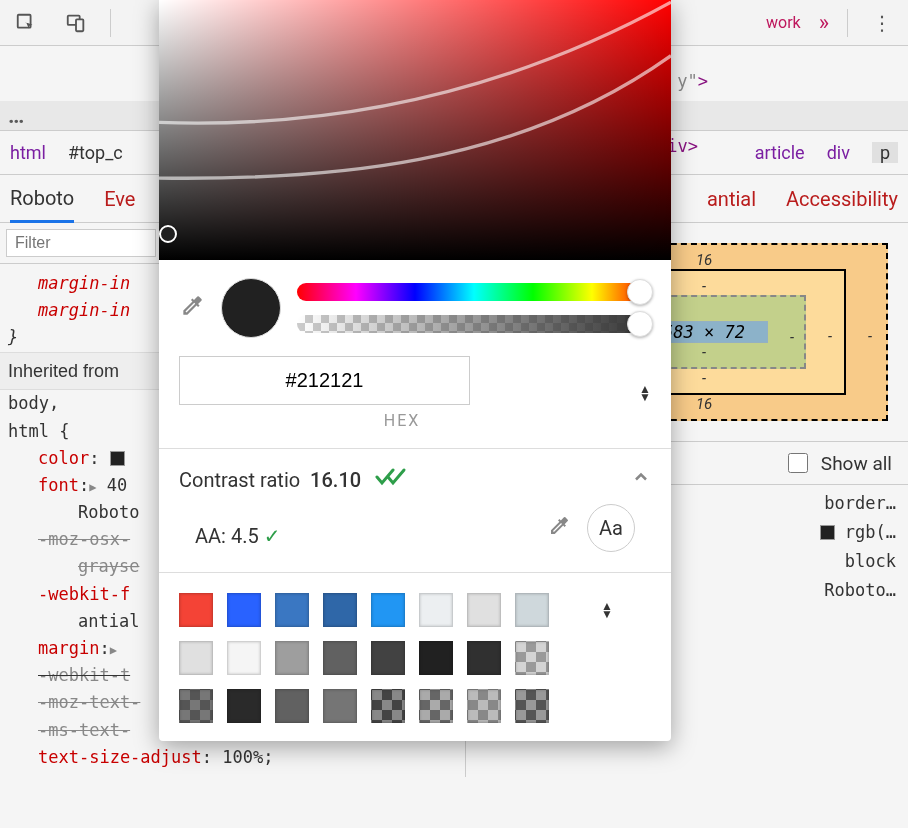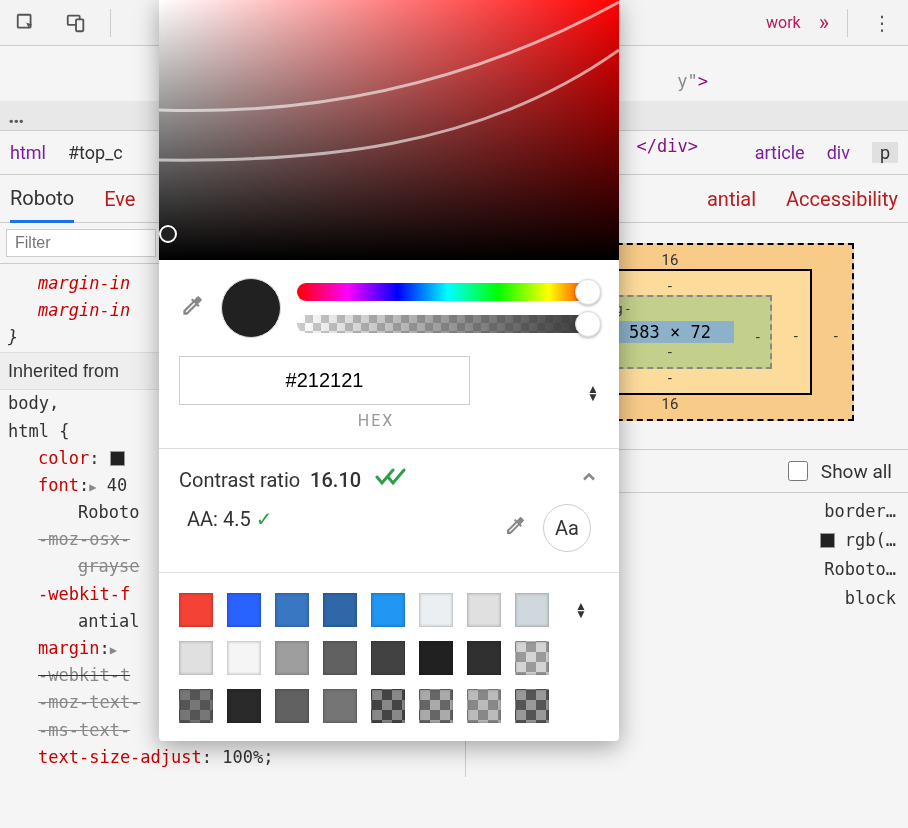--- a/index.html
+++ b/index.html
@@ -69,39 +69,39 @@
 
   .styles-body { padding: 6px 8px; line-height: 1.6; }
   .prop { color: #c80000; }
   .sel { color: #333; }
   .strike { text-decoration: line-through; color: #888; }
   .inherited-bar { background: #eee; border-top: 1px solid #ddd; border-bottom: 1px solid #ddd; margin-left: -8px; margin-right: -8px; padding: 4px 8px; }
   .swatch-inline { display: inline-block; width: 15px; height: 15px; vertical-align: middle; border: 1px solid #999; }
   .expand-tri { color: #888; font-size: 12px; }
 
   
-  .boxmodel-wrap { padding: 20px; display:flex; justify-content:flex-start; }
+  .boxmodel-wrap { padding: 20px; display:flex; justify-content:flex-end;font-style:italic; }
   .bm-margin { border: 2px dashed #000; background: #f8cb89; padding: 24px 40px; text-align: center; position: relative; }
   .bm-border { border: 2px solid #000; background: #fddb9b; padding: 24px 38px; position: relative; }
   .bm-padding { border: 2px dashed #888; background: #c3d08b; padding: 24px 36px; position: relative; }
   .bm-content { border: 1px solid #94b0c2; background: #8cb2c9; padding: 0 22px; color: #000000; white-space: nowrap; }
   .bm-lbl { font-size: 13px; position: absolute; }
   .bm-v { font-size: 15px; color: #333; }
-  .show-all-row { display:flex; align-items:center; justify-content:flex-end; gap:10px; padding: 8px 16px; border-top: 1px solid #ccc; border-bottom: 1px solid #ccc; margin-top: 8px; }
+  .show-all-row { display:flex; align-items:center; justify-content:flex-end; gap:10px; padding: 8px 16px; border-top: 1px solid #ccc; border-bottom: 1px solid #ccc; }
   .props-table { padding: 4px 12px; }
   .prow { display:flex; justify-content: space-between; gap: 10px; line-height: 1.7; }
   .pname { white-space: nowrap; overflow: hidden; text-overflow: ellipsis; }
   .pval { white-space: nowrap; overflow: hidden; text-overflow: ellipsis; }
 
   
   .picker {
     position: absolute;
     left: 159px;
     top: 0;
-    width: 460px;
+    width: 512px;
     background: #fff;
     box-shadow: 0 6px 24px rgba(0,0,0,0.35);
     border-radius: 0 0 4px 4px;
     z-index: 100;
     overflow: hidden;
   }
   .sv-area {
     position: relative;
     height: 260px;
     background:
@@ -136,21 +136,21 @@
   .hex-row { display:flex; align-items:center; gap: 14px; padding: 8px 20px 12px; }
   .hex-input { flex: 1; padding: 12px; text-align:center; font-size: 20px; border: 1px solid #ccc; background:#fff; }
   .hex-label { text-align:center; color:#999; font-size: 16px; letter-spacing: 2px; margin-top: 6px;}
   .spin { display:flex; flex-direction:column; font-size: 12px; line-height: 8px; cursor:pointer; color:#333;}
 
   .picker-sep { height:1px; background:#ddd; margin: 6px 0;}
 
   .contrast-row { display:flex; align-items:center; gap: 14px; padding: 12px 20px; font-size: 20px; }
   .ratio .val { font-weight:500; }
   .check-green { color: #2e9e4a; }
-  .aa-row { display:flex; align-items:flex-start; justify-content:space-between; padding: 0 28px 14px; font-size: 20px;}
+  .aa-row { display:flex; align-items:flex-end; justify-content:space-between; padding: 0 36px 14px; font-size: 20px;}
   .aa-col { line-height: 1.55; }
   .aa-circle { width: 48px; height: 48px; border: 1px solid #ccc; border-radius: 50%; display:flex; align-items:center; justify-content:center; font-size: 20px; }
   .chev-btn { color:#888; cursor:pointer; }
 
   .palette { padding: 14px 20px 18px; display:grid; grid-template-columns: repeat(8, 34px) 1fr; gap: 14px; align-items:center;}
   .psw { width: 34px; height: 34px; border: 1px solid rgba(0,0,0,0.15); box-shadow: inset 0 0 3px rgba(0,0,0,0.2); cursor: pointer; }
   .psw.checker { background: repeating-conic-gradient(#9a9a9a 0 25%, #d4d4d4 0 50%) 0 0/20px 20px; }
   .palette .spin-cell { grid-column: 9; justify-self: center;}
 </style>
 </head>
@@ -265,26 +265,26 @@
       <div class="props-table mono">
         <div class="prow">
             <span class="pname"><span class="expand-tri">▶ </span><span>ng</span></span>
             <span class="pval">border…</span>
           </div>
         <div class="prow">
             <span class="pname"><span class="expand-tri">▶ </span></span>
             <span class="pval"><span class="swatch-inline" style="background:#212121"></span> <span>rgb(…</span></span>
           </div>
         <div class="prow">
+            <span class="pname"><span class="expand-tri">▶ </span></span>
+            <span class="pval">block</span>
+          </div>
+        <div class="prow">
             <span class="pname"><span class="expand-tri">▶ </span><span class="prop">ily</span></span>
             <span class="pval">Roboto…</span>
-          </div>
-        <div class="prow">
-            <span class="pname"><span class="expand-tri">▶ </span></span>
-            <span class="pval">block</span>
           </div>
       </div>
     </div>
   </div>
 </div>
 
 <div class="picker">
   <div class="sv-area">
     <svg class="sv-curve" viewBox="0 0 460 260" preserveAspectRatio="none">
       <path d="M0 110 C 140 115, 300 90, 460 2" stroke="rgba(255,255,255,0.6)" stroke-width="3" fill="none"></path>

